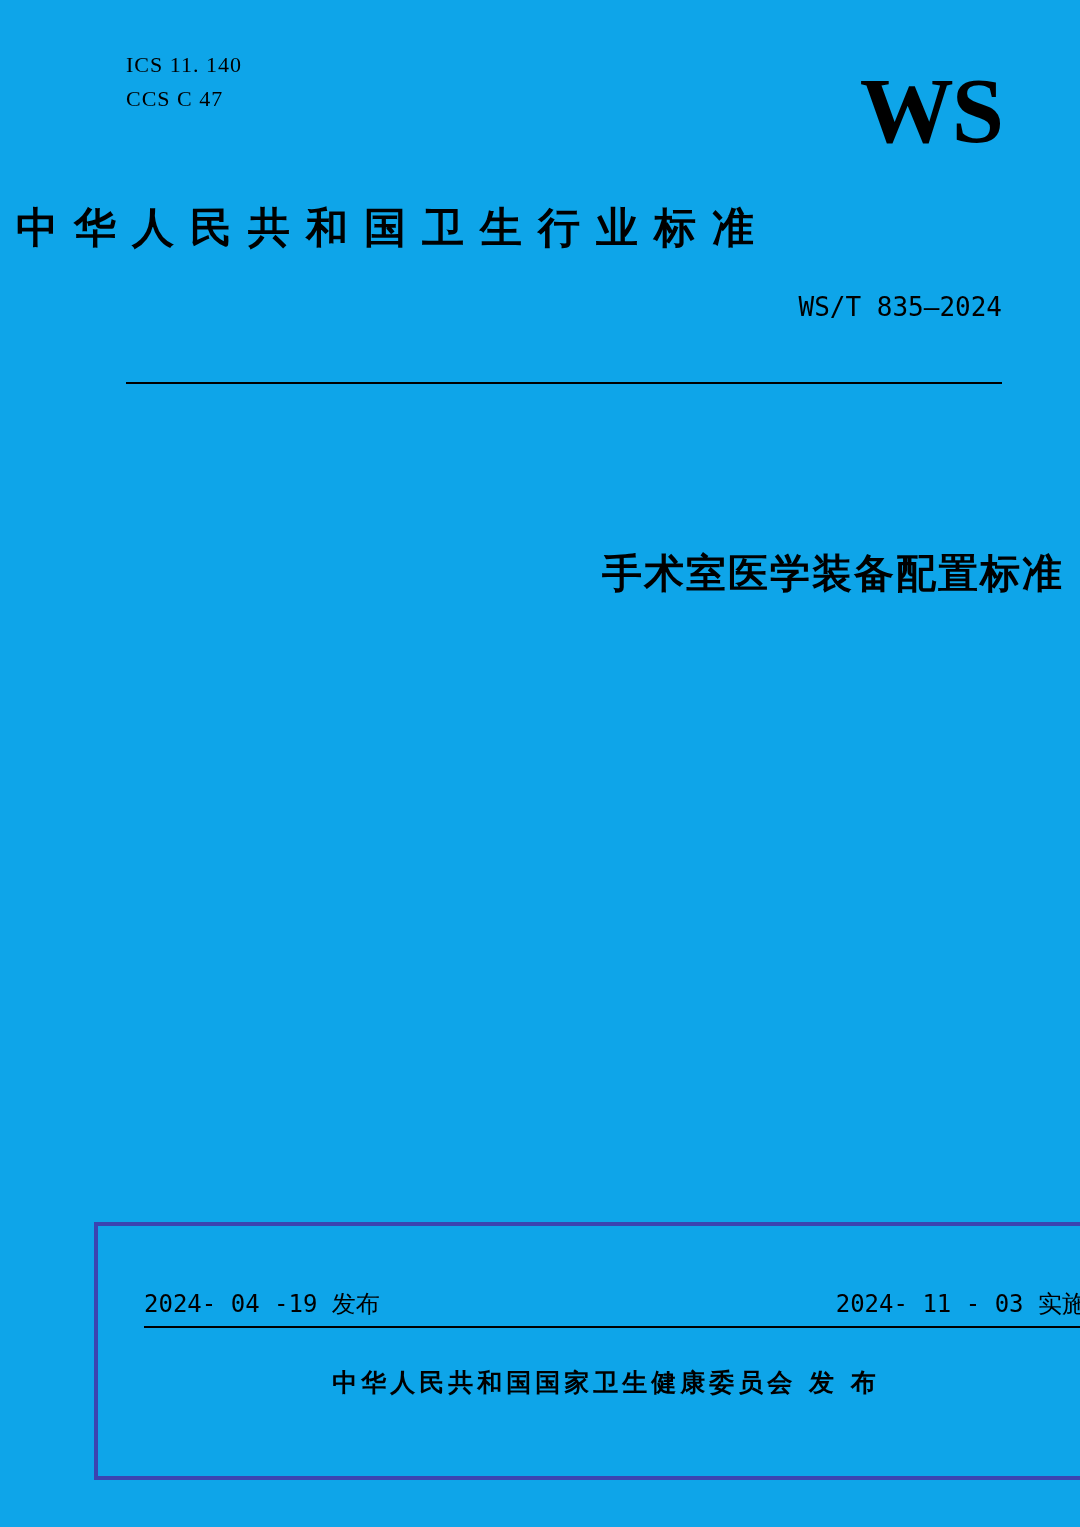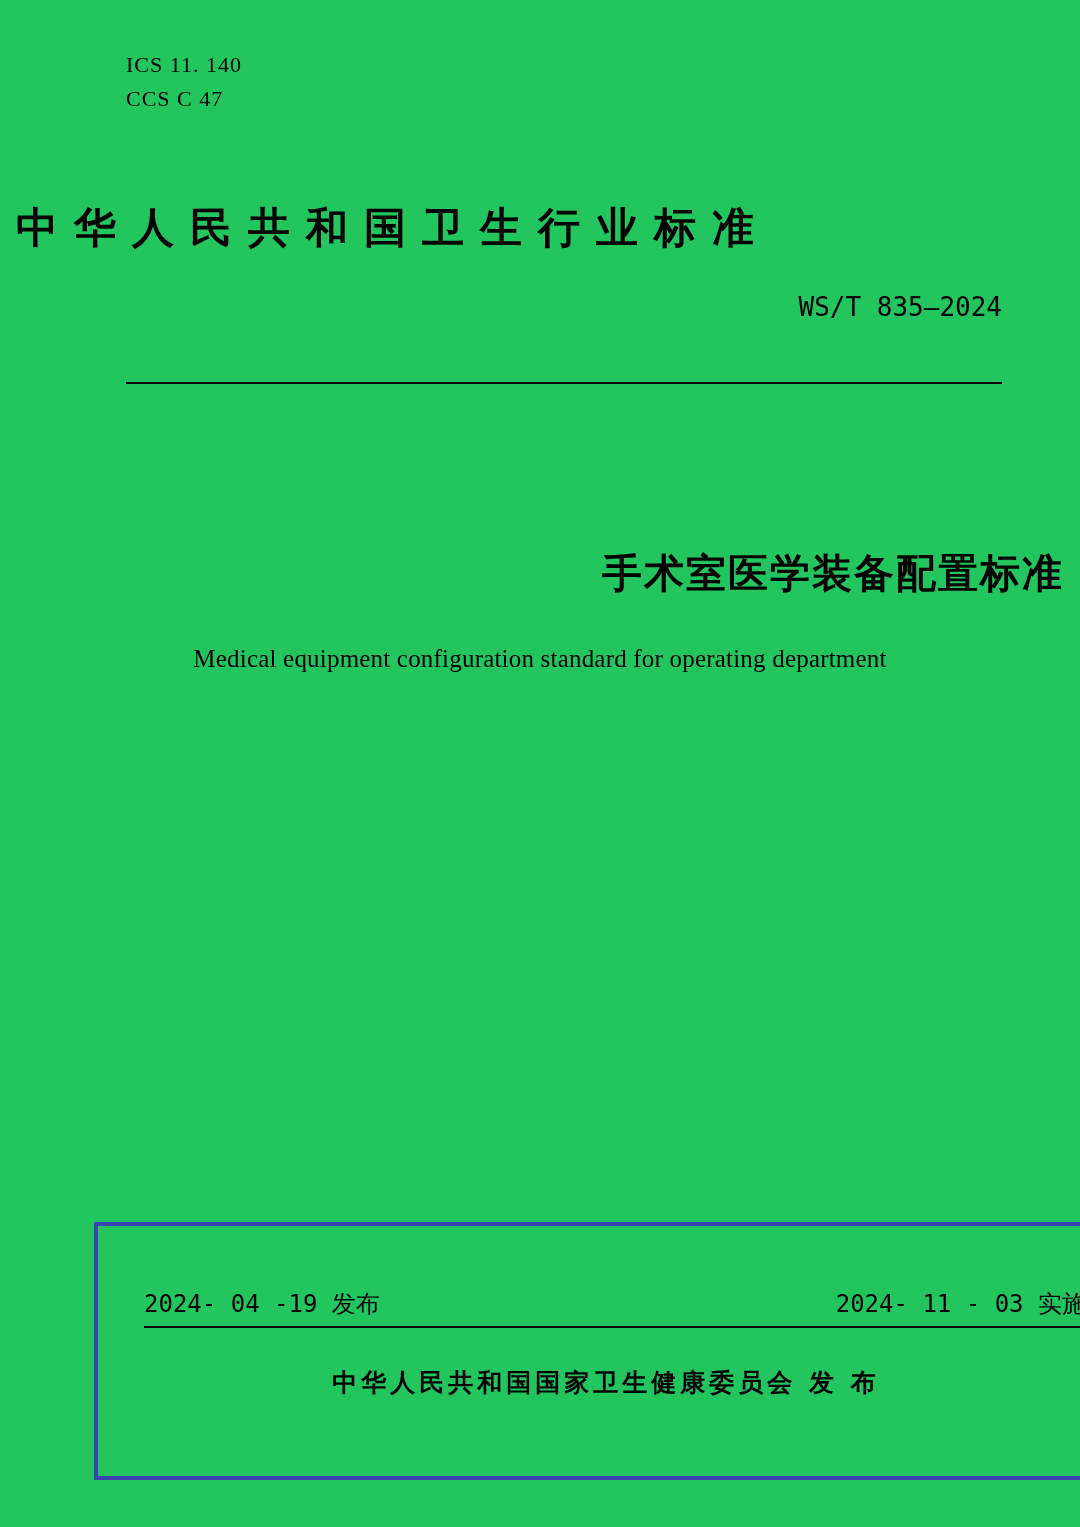--- a/index.html
+++ b/index.html
@@ -4,21 +4,21 @@
 <style>
   html, body {
     margin: 0;
     padding: 0;
     background: #ffffff;
   }
   .page {
     position: relative;
     width: 1080px;
     height: 1527px;
-    background: #22c55e;
+    background: #0ea5e9;
     font-family: "Liberation Serif", serif;
     color: #000000;
     overflow: hidden;
   }
 
   
   .codes {
     position: absolute;
     left: 126px;
     top: 48px;
@@ -138,29 +138,29 @@
 </head>
 <body>
 
 <div class="page">
 
   <div class="codes">
     <div>ICS 11. 140</div>
     <div>CCS C 47</div>
   </div>
 
+  <div class="ws-logo">WS</div>
 
   <div class="nat-title">中华人民共和国卫生行业标准</div>
 
   <div class="std-no">WS/T 835—2024</div>
 
   <div class="head-rule"></div>
 
   <div class="doc-title-cn">手术室医学装备配置标准</div>
-  <div class="doc-title-en">Medical equipment configuration standard for operating department</div>
 
   <div class="issue-box">
     <div class="issue-dates">
       <div class="issue-date-cell">2024- 04 -19 发布</div>
       <div class="issue-date-cell">2024- 11 - 03 实施</div>
     </div>
     <div class="issuer">中华人民共和国国家卫生健康委员会  发 布</div>
   </div>
 
 </div>

